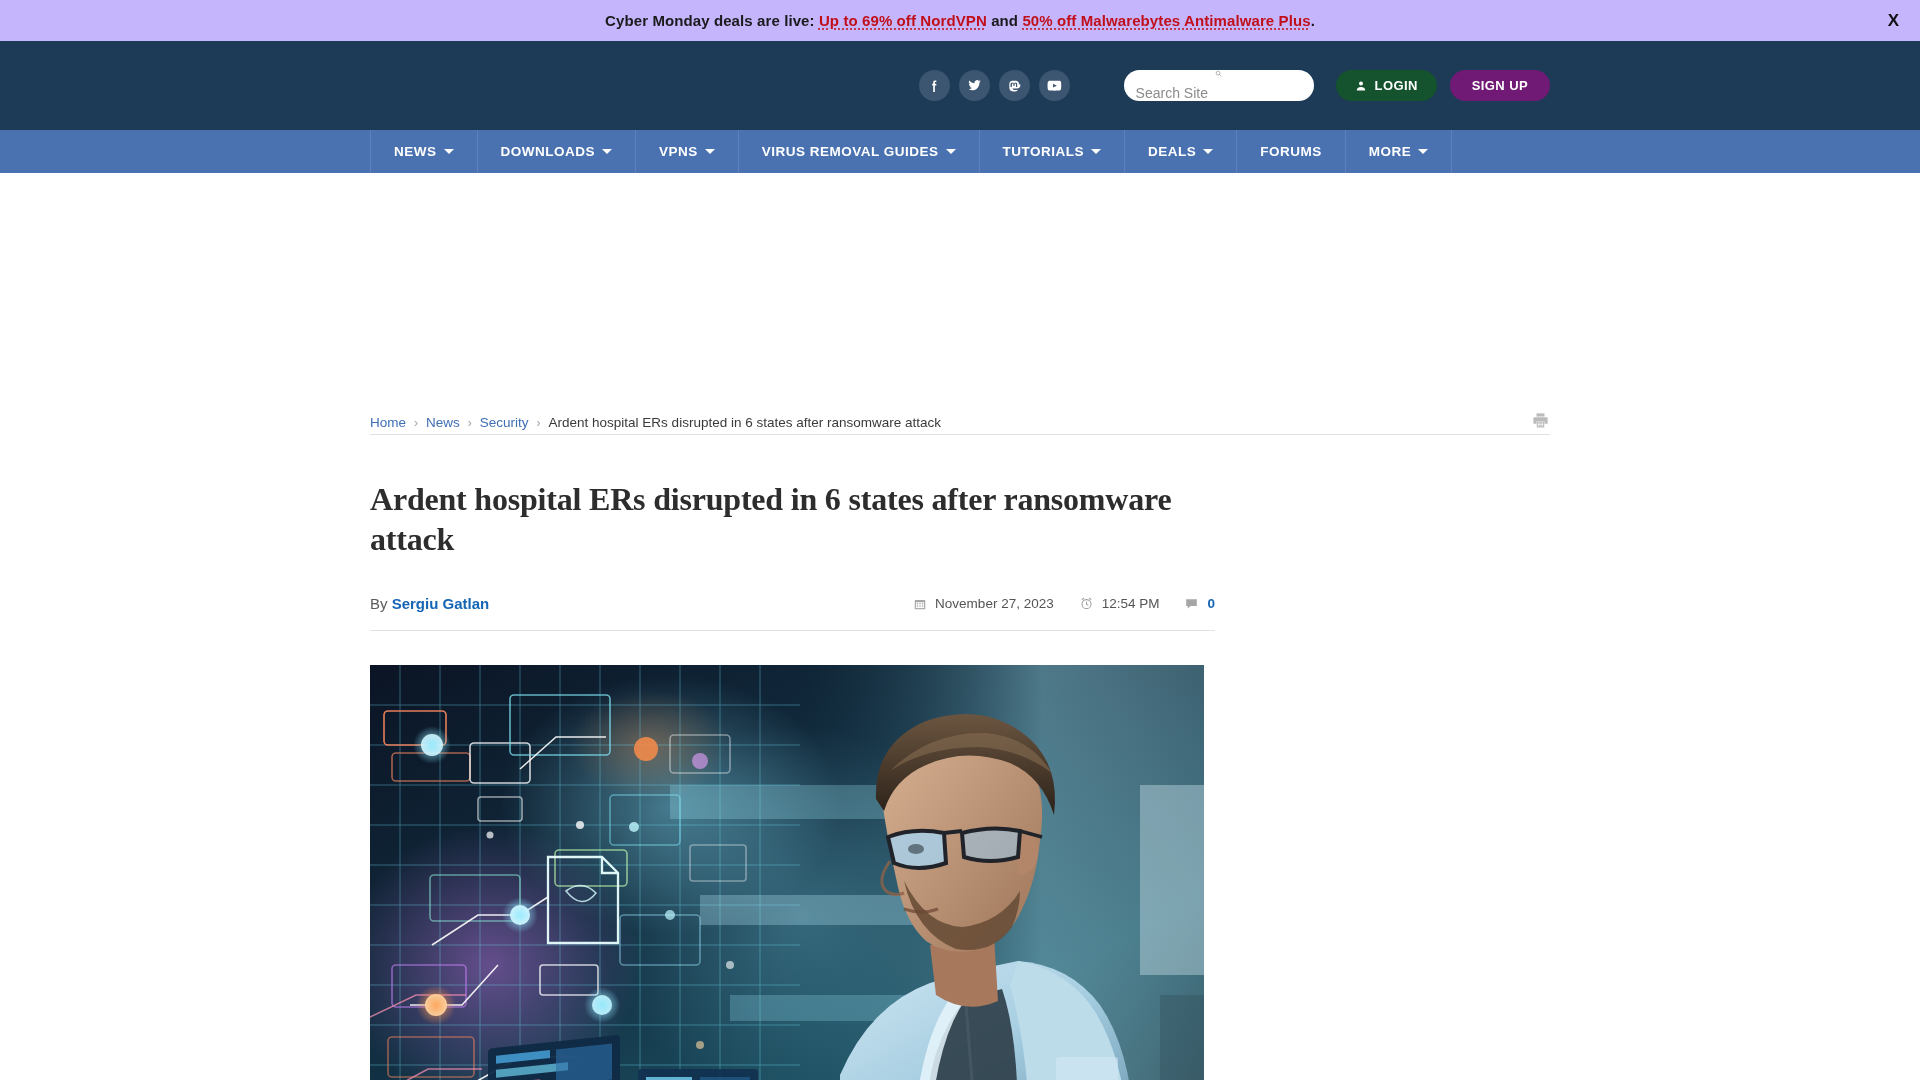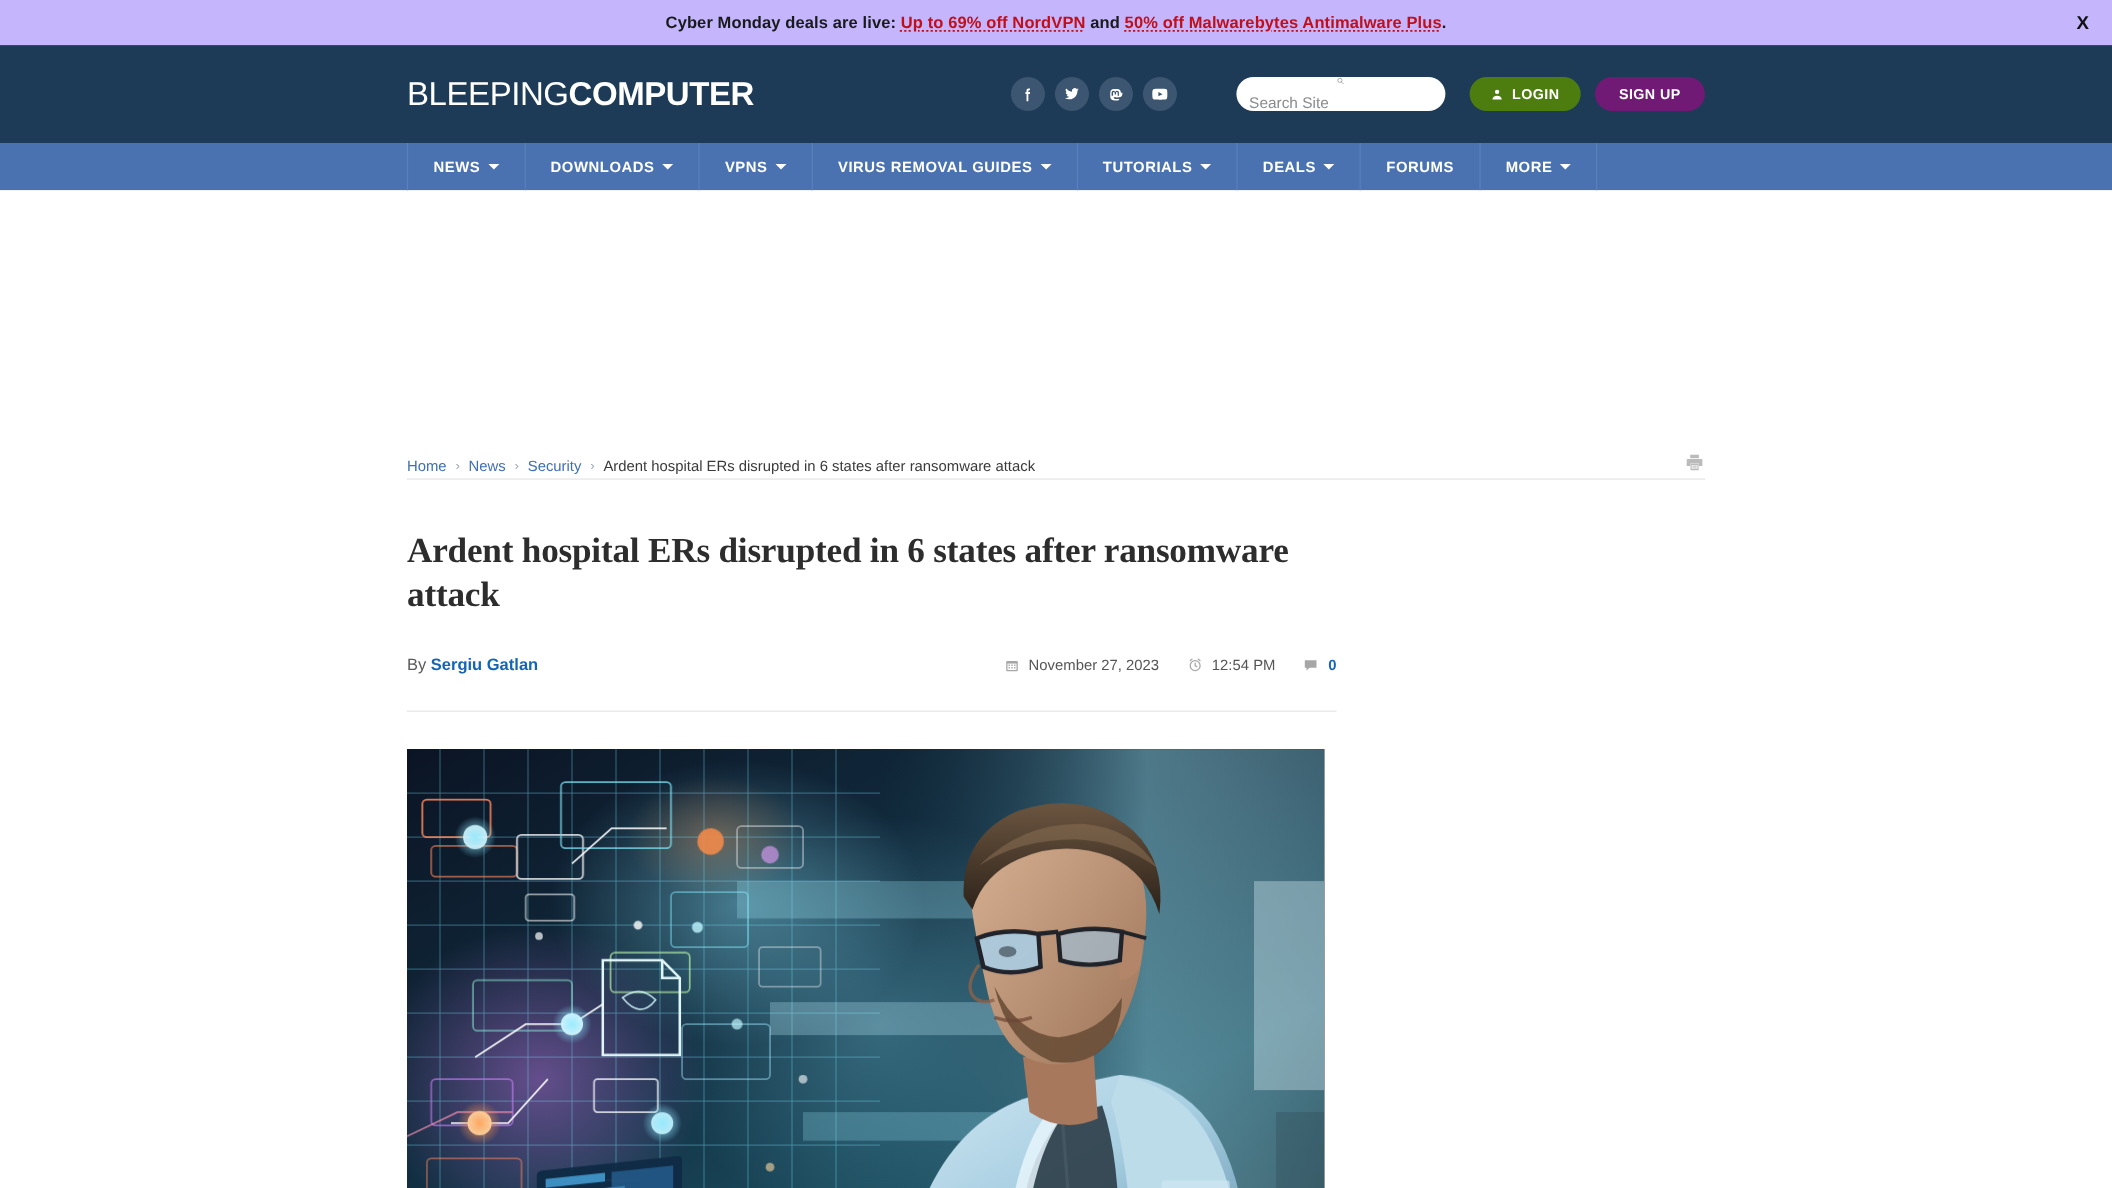--- a/index.html
+++ b/index.html
@@ -114,21 +114,21 @@
     outline: none;
     font-size: 14px;
     color: #333;
     font-family: "Liberation Sans", sans-serif;
     background: transparent;
     width: 100%;
   }
   .search-box input::placeholder { color: #8b8b8b; }
 
   .btn-login {
-    background: #4d7c0f;
+    background: #14532d;
     color: #fff;
     border: none;
     border-radius: 16px;
     height: 31px;
     padding: 0 19px;
     font-size: 13px;
     font-weight: bold;
     letter-spacing: 0.4px;
     display: flex;
     align-items: center;
@@ -237,21 +237,21 @@
     line-height: 1.25;
     margin-top: 44px;
     letter-spacing: -0.2px;
   }
 
   .meta-row {
     display: flex;
     align-items: center;
     width: 845px;
     margin-top: 36px;
-    padding-bottom: 33px;
+    padding-bottom: 18px;
     border-bottom: 1px solid #e2e2e2;
   }
   .byline { font-size: 15px; color: #5a5a5a; }
   .byline .author {
     color: #1565b5;
     font-weight: bold;
     cursor: pointer;
   }
   .meta-right {
     margin-left: auto;
@@ -281,23 +281,20 @@
 <div class="promo-bar">
   <div class="promo-text">
     <span>Cyber Monday deals are live: </span><a class="promo-link">Up to 69% off NordVPN</a><span> and </span><a class="promo-link">50% off Malwarebytes Antimalware Plus</a><span>.</span>
   </div>
   <div class="promo-close">X</div>
 </div>
 
 <header class="site-header">
   <div class="header-inner">
 
-    <div class="logo">
-      <span class="light">BLEEPING</span><span class="bold">COMPUTER</span>
-    </div>
 
     <div class="header-right">
 
       <div class="social-list">
         <div class="social-icon">
           <svg width="16" height="16" viewBox="0 0 24 24">
               <path d="M15.5 8.5h-2.2V7c0-.7.5-.9.8-.9h1.4V3.6h-2c-2.2 0-2.7 1.6-2.7 2.7v2.2H9.3v2.6h1.5V21h2.5v-9.9h2.1l.1-2.6z"></path>
             </svg>
         </div>
         <div class="social-icon">

